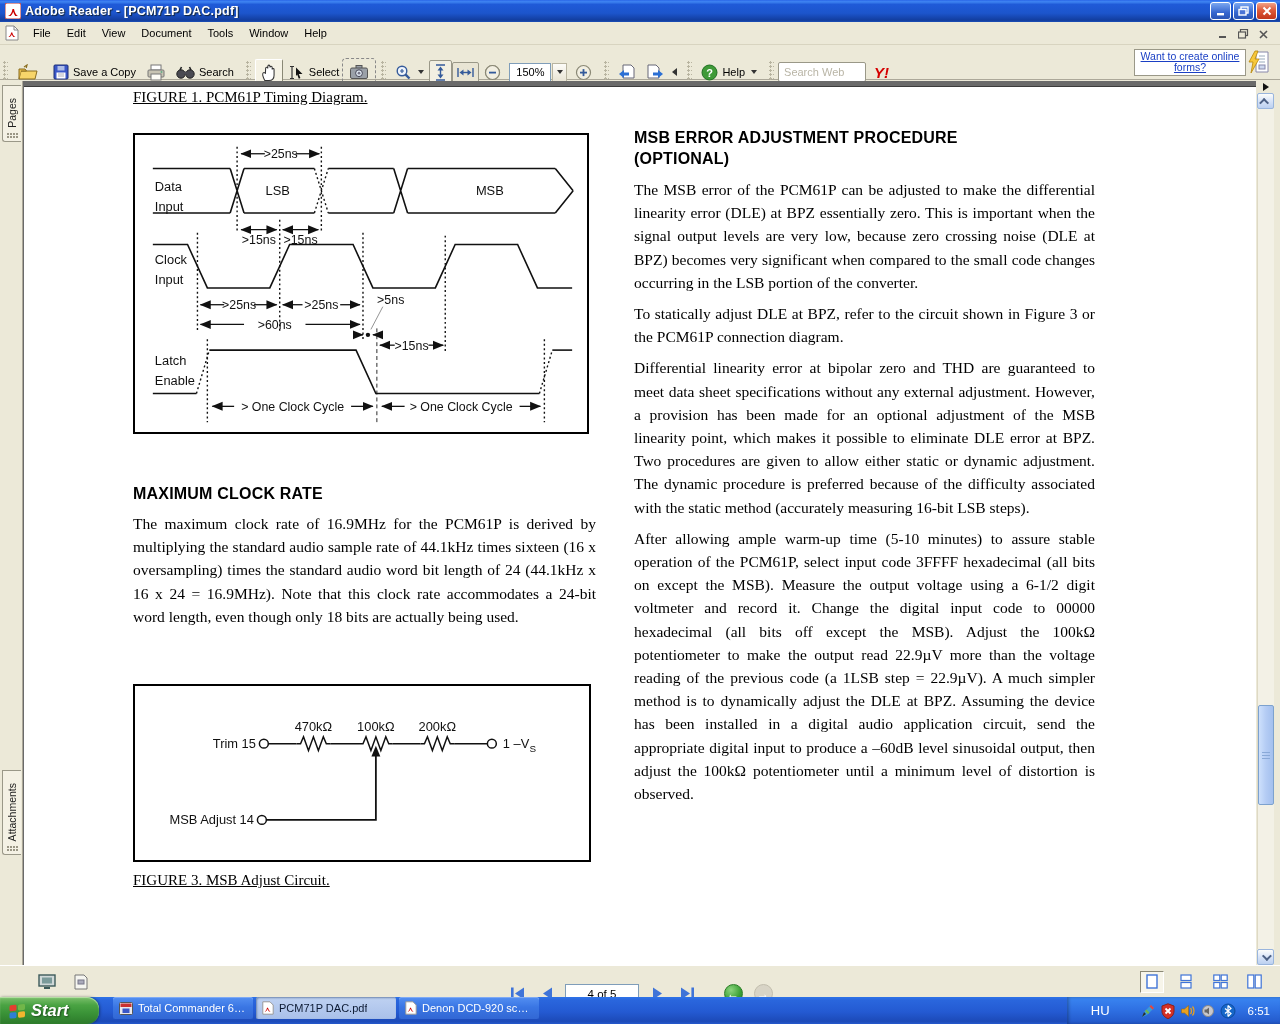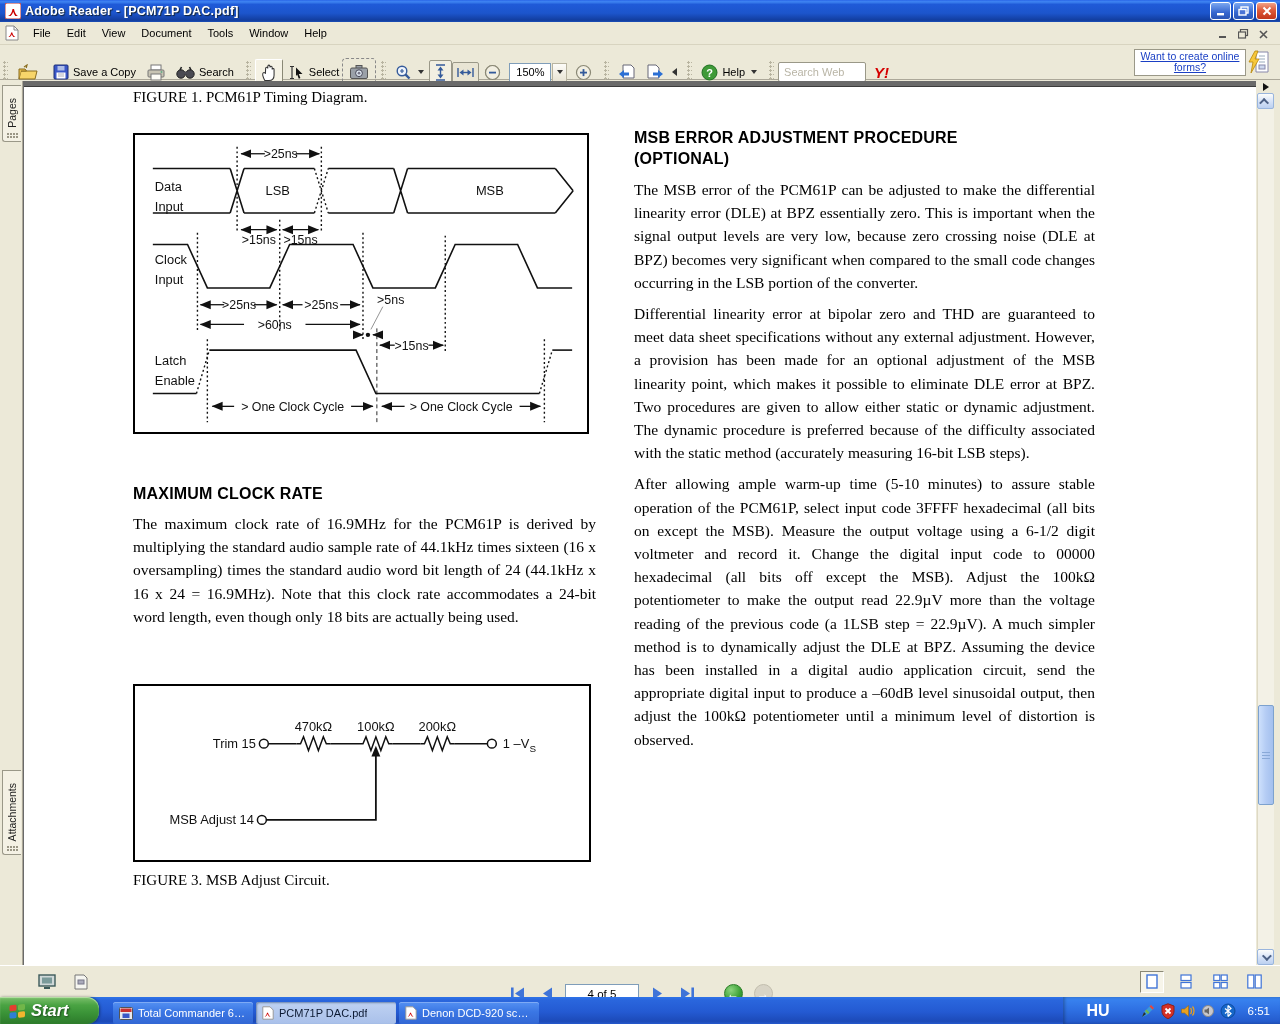--- a/index.html
+++ b/index.html
@@ -83,21 +83,21 @@
   .chev { width:7px; height:7px; border-left:2px solid #4d6185; border-top:2px solid #4d6185; }
   .chev.up { transform:rotate(45deg) translateY(2px); }
   .chev.down { transform:rotate(-135deg) translateY(2px); }
   .strack { flex:1; position:relative; background:#f3f1e6; border-left:1px solid #ded9c4; }
   .sthumb { position:absolute; left:0; right:0; top:71%; height:100px;
     background:linear-gradient(90deg,#cde0fc,#b4ccf4 50%,#a4c0ee); border:1px solid #7da2ce; border-radius:2px; }
   .sthumb::after { content:""; position:absolute; left:3px; right:3px; top:46px; height:8px;
     background:repeating-linear-gradient(180deg,#89a9d8 0 1px,transparent 1px 3px); }
 
   
-  .caption { font-size:15px; }
+  .caption { font-size:15px;text-decoration:underline; }
   .figbox { border:2px solid #000; background:#fff; }
   h2.dheading { font-family:"Liberation Sans",sans-serif; font-size:16px; font-weight:bold; letter-spacing:.2px; }
   .dpara { font-size:15.5px; line-height:23.2px; text-align:justify; }
   .leftcol-item { position:absolute; }
   .rightcol { position:absolute; left:610px; top:40px; width:461px; }
   .rightcol p { font-size:15.5px; line-height:23.2px; text-align:justify; margin-bottom:8px; }
   .rightcol h2 { margin-bottom:9px; line-height:21px; }
   svg text { font-family:"Liberation Sans",sans-serif; }
 
   
@@ -112,34 +112,34 @@
   .circ { width:19px; height:19px; border-radius:50%; display:flex; align-items:center; justify-content:center;
     color:#fff; font-size:12px; font-weight:bold; }
   .circ.back { background:radial-gradient(circle at 35% 30%,#8cd47e,#3aa035 60%,#2a7d26); border:1px solid #2a7d26; }
   .circ.fwd  { background:#d8d4c6; border:1px solid #c2beae; color:#fff; }
   .sb-right { margin-left:auto; margin-right:14px; display:flex; align-items:center; gap:10px; }
   .lay { display:flex; align-items:center; justify-content:center; width:24px; height:22px; border:1px solid transparent; }
   .lay.sel { border:1px solid; border-color:#8a8875 #fff #fff #8a8875; background:#f7f5ea; }
 
   
   .taskbar { position:absolute; left:0; right:0; bottom:0; height:27px;
-    background:linear-gradient(180deg,#2e73e8 0%,#2a66dd 12%,#245ad2 55%,#1c4ab8 90%,#2458cc 100%); display:flex; align-items:flex-end; }
+    background:linear-gradient(180deg,#2e73e8 0%,#2a66dd 12%,#245ad2 55%,#1c4ab8 90%,#2458cc 100%); display:flex; align-items:flex-start; }
   .startbtn { height:27px; width:99px; border-radius:0 12px 12px 0; display:flex; align-items:center; gap:5px; padding-left:9px;
     background:linear-gradient(180deg,#7cc06c 0%,#4aa343 30%,#3a9337 60%,#2e7d2c 95%);
     box-shadow:inset 0 1px 1px #b8e2a8, 1px 0 3px rgba(0,0,0,.4); }
   .startbtn b { color:#fff; font-style:italic; font-size:16.5px; text-shadow:1px 1px 2px #1c4a1a; padding-right:4px; }
   .taskbtns { display:flex; gap:3px; margin-left:14px; }
   .taskbtn { width:140px; height:22px; border-radius:2.5px; display:flex; align-items:center; gap:5px; padding:0 6px;
     background:linear-gradient(180deg,#5490f2,#3a76e4 45%,#3267d4); box-shadow:inset 0 1px 0 #7eaaf5;
     color:#fff; font-size:11px; white-space:nowrap; overflow:hidden; }
   .taskbtn.active { background:linear-gradient(180deg,#bfd2f2,#a9c0ea); box-shadow:inset 1px 1px 2px #6d86ad; color:#0c1a33; }
   .taskbtn .tlabel { overflow:hidden; text-overflow:ellipsis; }
   .tray { position:absolute; right:0; top:0; bottom:0; display:flex; align-items:center; gap:4px; padding:0 10px 0 12px;
     background:linear-gradient(180deg,#3a86f2 0%,#2e6fe2 50%,#2257c8 100%); box-shadow:inset 2px 0 3px rgba(0,0,0,.25); }
-  .tray .lang { color:#fff; font-size:16px; margin-right:26px; margin-left:12px;font-weight:bold; }
+  .tray .lang { color:#fff; font-size:13px; margin-right:26px; margin-left:12px; }
   .tray .clock { color:#fff; font-size:11.5px; margin-left:8px; }
   .ticon { width:16px; height:16px; display:flex; align-items:center; justify-content:center; }
   .tc-icon { width:14px; height:13px; flex:0 0 auto; }
   .pdf-icon14 { width:12px; height:14px; flex:0 0 auto; }
 </style>
 </head>
 <body>
 
 <div class="screen">
 
@@ -487,20 +487,21 @@
 
         <div class="leftcol-item caption" style="left:109px; top:785px;">FIGURE 3. MSB Adjust Circuit.</div>
 
         <div class="rightcol">
           <h2 class="dheading">
             <span>MSB ERROR ADJUSTMENT PROCEDURE</span><br>
             <span>(OPTIONAL)</span>
           </h2>
           <div>
               <p>The MSB error of the PCM61P can be adjusted to make the differential linearity error (DLE) at BPZ essentially zero. This is important when the signal output levels are very low, because zero crossing noise (DLE at BPZ) becomes very significant when compared to the small code changes occurring in the LSB portion of the converter.</p>
+              <p>To statically adjust DLE at BPZ, refer to the circuit shown in Figure 3 or the PCM61P connection diagram.</p>
               <p>Differential linearity error at bipolar zero and THD are guaranteed to meet data sheet specifications without any external adjustment. However, a provision has been made for an optional adjustment of the MSB linearity point, which makes it possible to eliminate DLE error at BPZ. Two procedures are given to allow either static or dynamic adjustment. The dynamic procedure is preferred because of the difficulty associated with the static method (accurately measuring 16-bit LSB steps).</p>
               <p>After allowing ample warm-up time (5-10 minutes) to assure stable operation of the PCM61P, select input code 3FFFF hexadecimal (all bits on except the MSB). Measure the output voltage using a 6-1/2 digit voltmeter and record it. Change the digital input code to 00000 hexadecimal (all bits off except the MSB). Adjust the 100kΩ potentiometer to make the output read 22.9µV more than the voltage reading of the previous code (a 1LSB step = 22.9µV). A much simpler method is to dynamically adjust the DLE at BPZ. Assuming the device has been installed in a digital audio application circuit, send the appropriate digital input to produce a –60dB level sinusoidal output, then adjust the 100kΩ potentiometer until a minimum level of distortion is observed.</p>
             </div>
         </div>
 
       </div>
     </div>
 
     <div class="rightrail">
       <div class="scrollbar">

